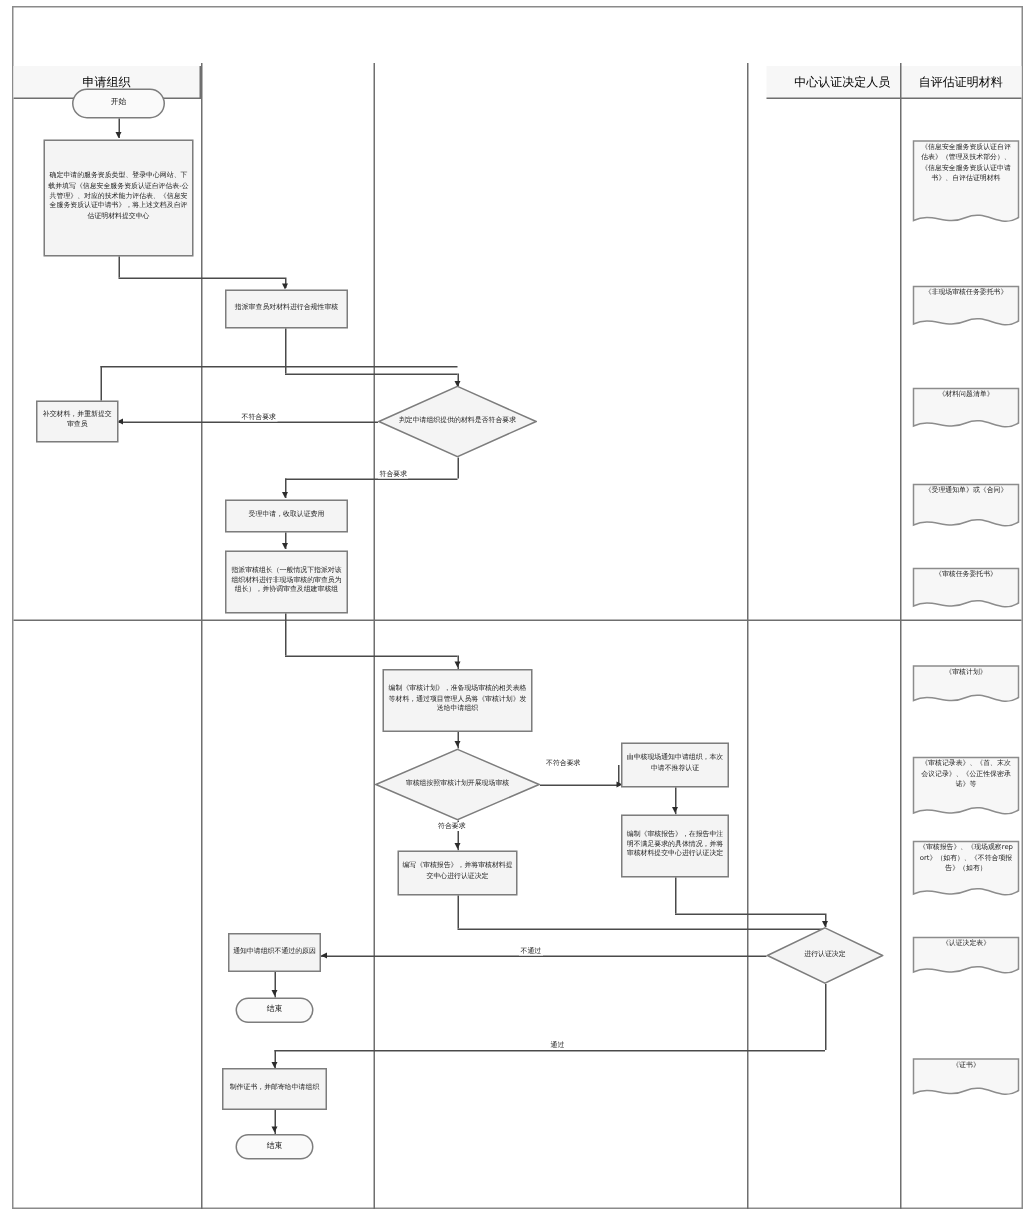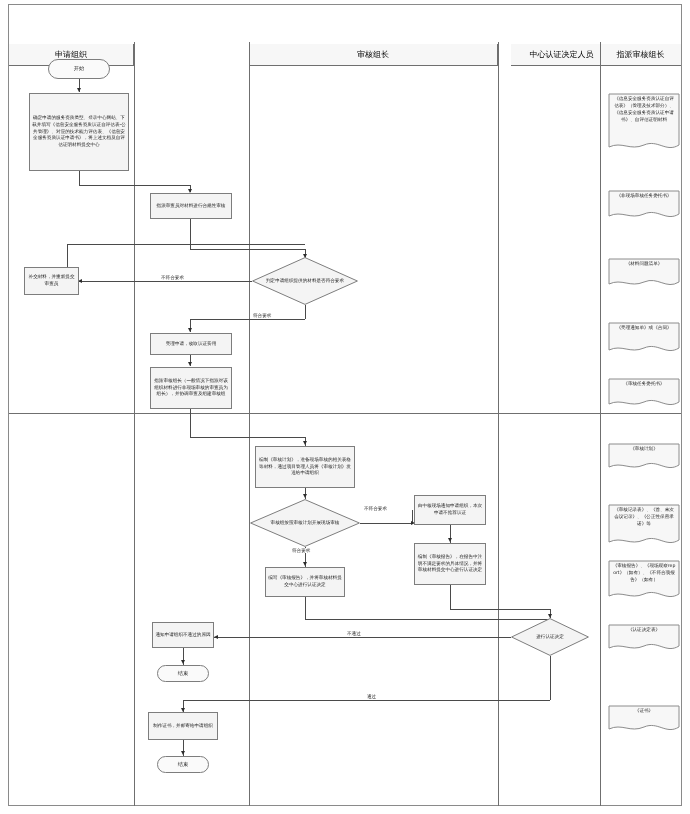--- a/index.html
+++ b/index.html
@@ -107,23 +107,22 @@
 </head>
 <body>
 
 <div id="page">
 
   <div class="frame"></div>
 
 
   <div class="hdr-row">
     <div class="hdr" style="left:0px;width:125px;">申请组织</div>
-    <div class="hdr" style="left:240px;width:249px;">审核组长</div>
     <div class="hdr" style="left:502px;width:102px;">中心认证决定人员</div>
-    <div class="hdr last" style="left:591px;width:81px;">指派审核组长</div>
+    <div class="hdr last" style="left:591px;width:81px;">自评估证明材料</div>
   </div>
 
   <div class="lane-sep" style="left:134px;height:764px;"></div>
   <div class="lane-sep" style="left:249px;height:764px;"></div>
   <div class="lane-sep" style="left:498px;height:764px;"></div>
   <div class="lane-sep" style="left:600px;height:764px;"></div>
   <div class="band-sep" style="top:413px;"></div>
 
   <div class="node term" style="left:48px;top:59px;width:62px;height:20px;">开始</div>
   <div class="ln lnv" style="left:79px;top:79px;height:13px;"></div>

